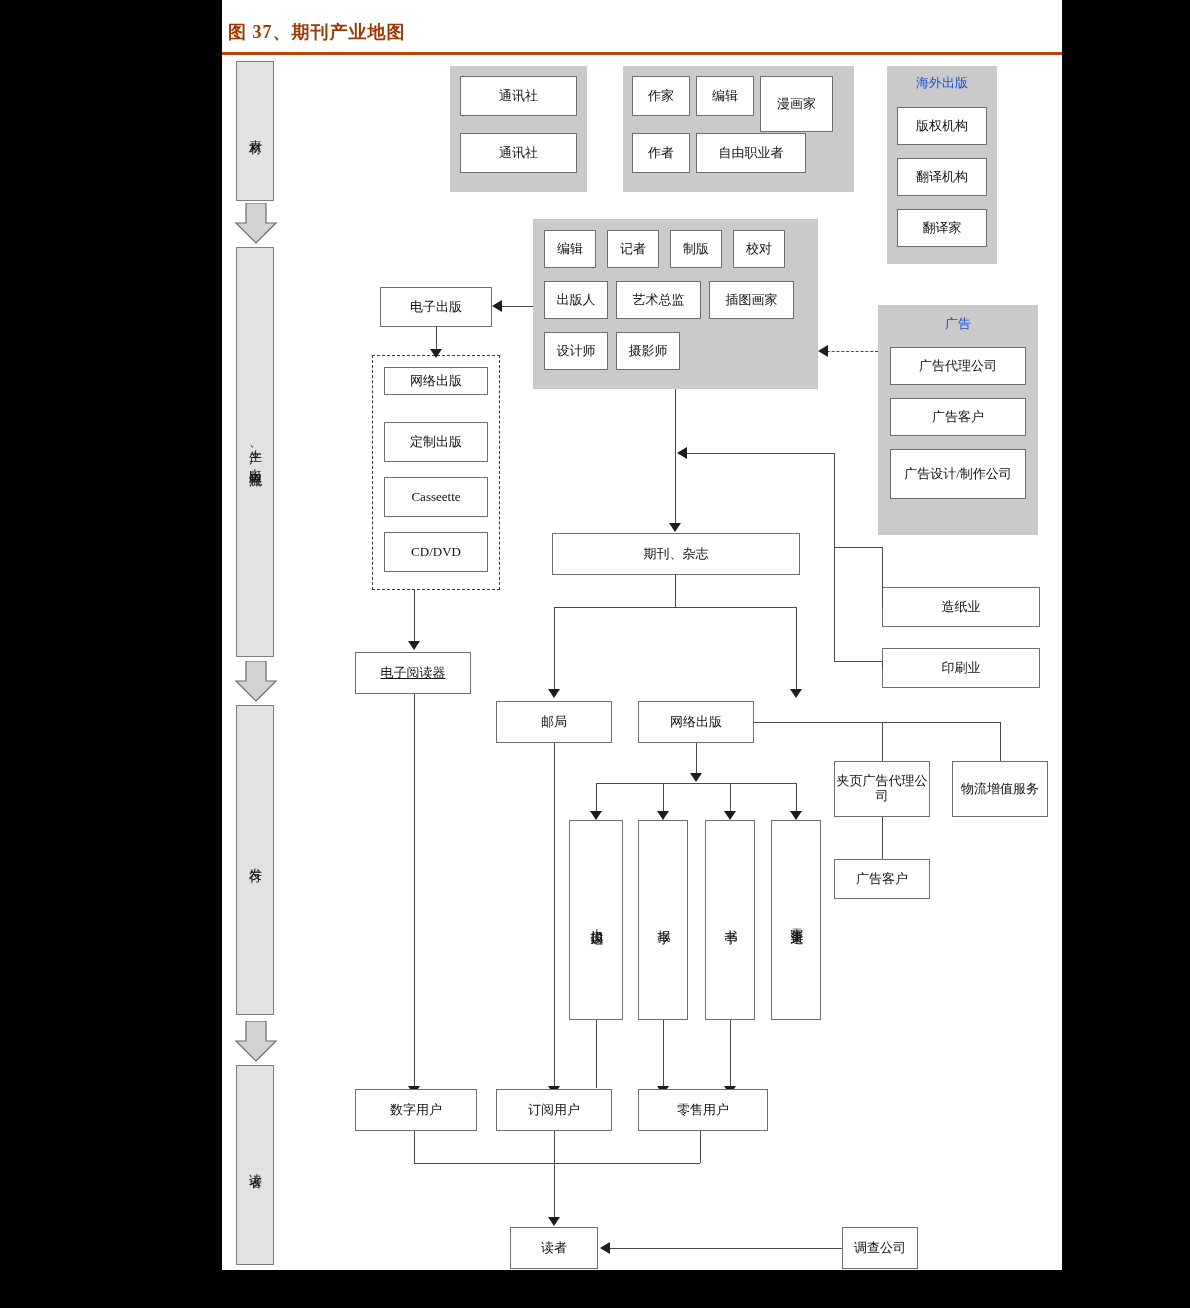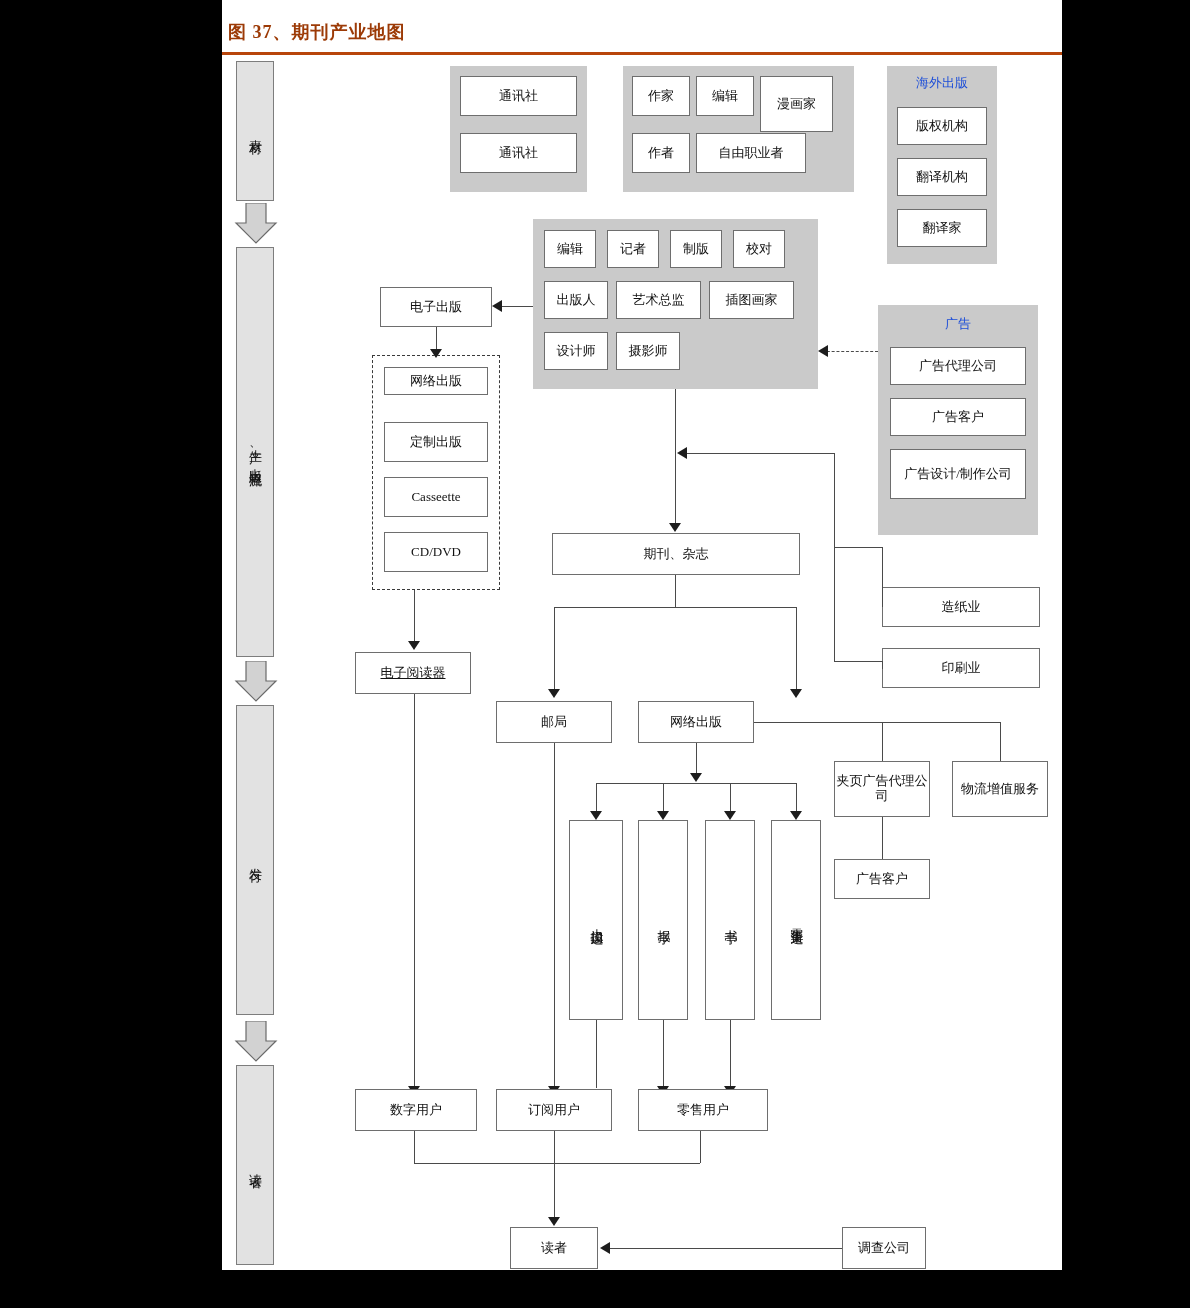--- a/index.html
+++ b/index.html
@@ -204,18 +204,18 @@
     <div class="box" style="left:274px;top:1034px;width:116px;height:42px;">订阅用户</div>
     <div class="box" style="left:416px;top:1034px;width:130px;height:42px;">零售用户</div>
 
     <div class="ln lnv" style="left:192px;top:1076px;height:32px;"></div>
     <div class="ln lnv" style="left:478px;top:1076px;height:32px;"></div>
     <div class="ln lnh" style="left:192px;top:1108px;width:286px;"></div>
     <div class="ln lnv" style="left:332px;top:1076px;height:88px;"></div>
     <div class="arrowd" style="left:326px;top:1162px;"></div>
 
     <div class="box" style="left:288px;top:1172px;width:88px;height:42px;">读者</div>
-    <div class="box" style="left:620px;top:1172px;width:84px;height:42px;text-align:right;">调查公司</div>
+    <div class="box" style="left:620px;top:1172px;width:76px;height:42px;text-align:right;">调查公司</div>
     <div class="ln lnh" style="left:388px;top:1193px;width:232px;"></div>
     <div class="arrowl" style="left:378px;top:1187px;"></div>
 
   </div>
 </div>
 
 </body></html>

